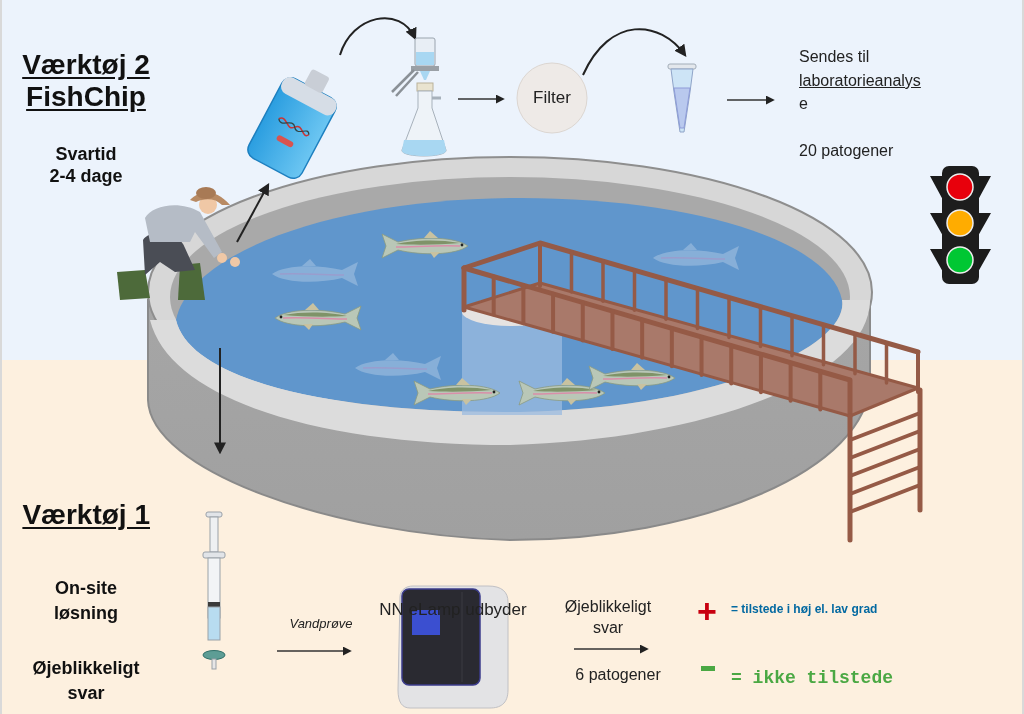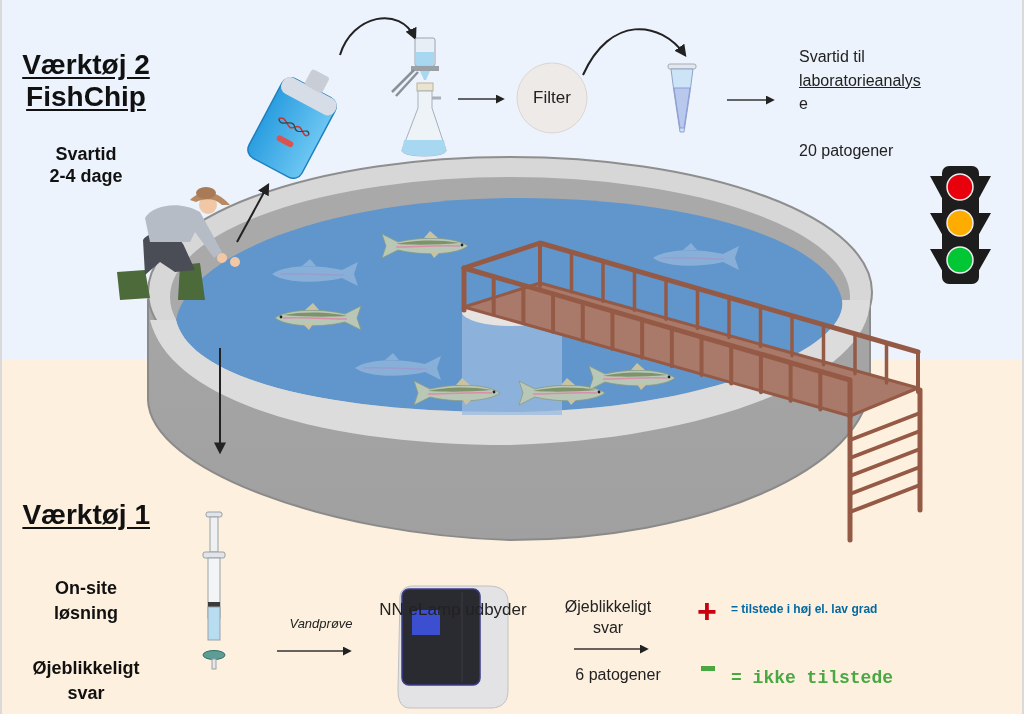--- a/index.html
+++ b/index.html
@@ -208,21 +208,21 @@
     </g>
   </svg>
 
   <div class="lbl title" style="left:22px; top:48px; width:128px;">Værktøj 2</div>
   <div class="lbl title" style="left:22px; top:80px; width:128px;">FishChip</div>
   <div class="lbl sub" style="left:25px; top:144px; width:122px;">Svartid</div>
   <div class="lbl sub" style="left:25px; top:166px; width:122px;">2-4 dage</div>
 
   <div class="lbl plain" style="left:517px; top:88px; width:70px; font-size:17px;">Filter</div>
 
-  <div class="lbl plain plain-left" style="left:799px; top:47px;">Svartid til</div>
+  <div class="lbl plain plain-left" style="left:799px; top:47px;">Sendes til</div>
   <div class="lbl plain plain-left" style="left:799px; top:71px;text-decoration:underline;">laboratorieanalys</div>
   <div class="lbl plain plain-left" style="left:799px; top:94px;">e</div>
   <div class="lbl plain plain-left" style="left:799px; top:141px;">20 patogener</div>
 
   <div class="lbl title" style="left:22px; top:498px; width:128px;text-align:right;">Værktøj 1</div>
   <div class="lbl sub" style="left:22px; top:578px; width:128px;">On-site</div>
   <div class="lbl sub" style="left:22px; top:603px; width:128px;">løsning</div>
   <div class="lbl sub" style="left:14px; top:658px; width:144px;">Øjeblikkeligt</div>
   <div class="lbl sub" style="left:14px; top:683px; width:144px;">svar</div>
 

